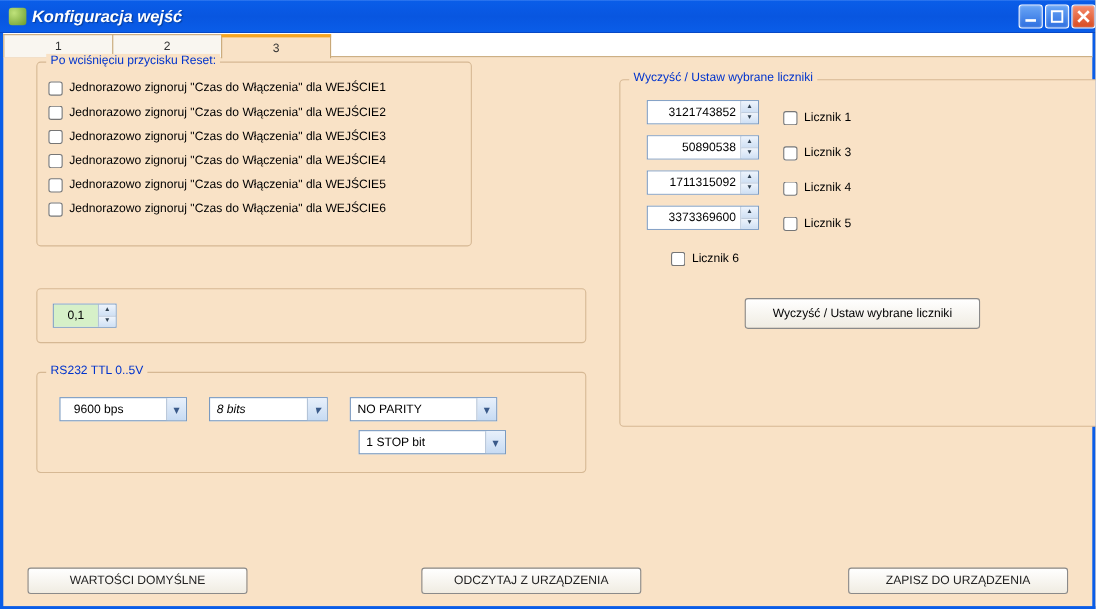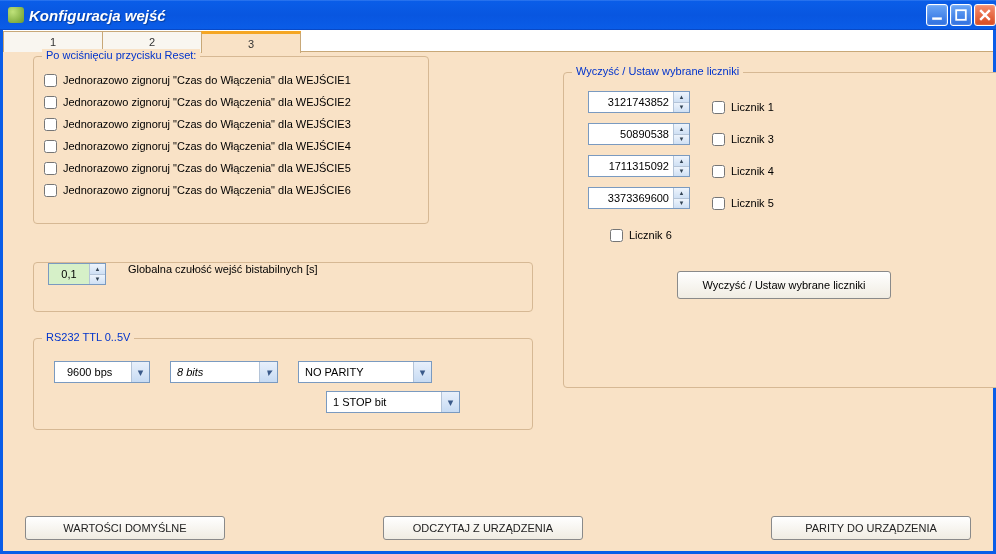--- a/index.html
+++ b/index.html
@@ -270,35 +270,34 @@
           <input type="checkbox" style="">
           <span>Jednorazowo zignoruj "Czas do Włączenia" dla WEJŚCIE5</span>
         </div>
         <div class="chkrow">
           <input type="checkbox" style="">
           <span>Jednorazowo zignoruj "Czas do Włączenia" dla WEJŚCIE6</span>
         </div>
       </div>
     </div>
 
-    <div class="groupbox" style="left:30px; top:210px; width:500px; height:50px; display:flex; align-items:flex-start; padding-left:14px;">
+    <div class="groupbox" style="left:30px; top:210px; width:500px; height:50px; display:flex; align-items:center; padding-left:14px;">
       <div class="spinner green">
         <input style="width: 40px;" value="0,1">
         <div class="arrows">
             <div>▲</div>
             <div>▼</div>
           </div>
       </div>
-      <span style="margin-left:22px;">Globalna czułość wejść bistabilnych [s]</span>
     </div>
 
     <div class="groupbox" style="left:30px; top:286px; width:500px; height:92px;">
       <div class="legend">RS232 TTL 0..5V</div>
       <div style="position:absolute; left:20px; top:22px; display:flex; gap:20px;">
-        <div class="combo" style="width:96px;padding-left:12px;">
+        <div class="combo" style="width:116px;padding-left:12px;">
           <span>9600 bps</span>
           <span class="arrow">▾</span>
         </div>
         <div class="combo" style="width:108px;font-style:italic;">
           <span>8 bits</span>
           <span class="arrow">▾</span>
         </div>
         <div class="combo" style="width:134px;">
           <span>NO PARITY</span>
           <span class="arrow">▾</span>
@@ -379,17 +378,17 @@
       </div>
     </div>
 
     <div class="big-btn" style="left:380px; bottom:10px; width:200px;">
       <span>ODCZYTAJ Z URZĄDZENIA</span>
     </div>
     <div class="big-btn" style="left:22px; bottom:10px; width:200px;">
       <span>WARTOŚCI DOMYŚLNE</span>
     </div>
     <div class="big-btn" style="right:22px; bottom:10px; width:200px;">
-      <span>PARITY DO URZĄDZENIA</span>
+      <span>ZAPISZ DO URZĄDZENIA</span>
     </div>
 
   </div>
 </div>
 
 </body></html>

